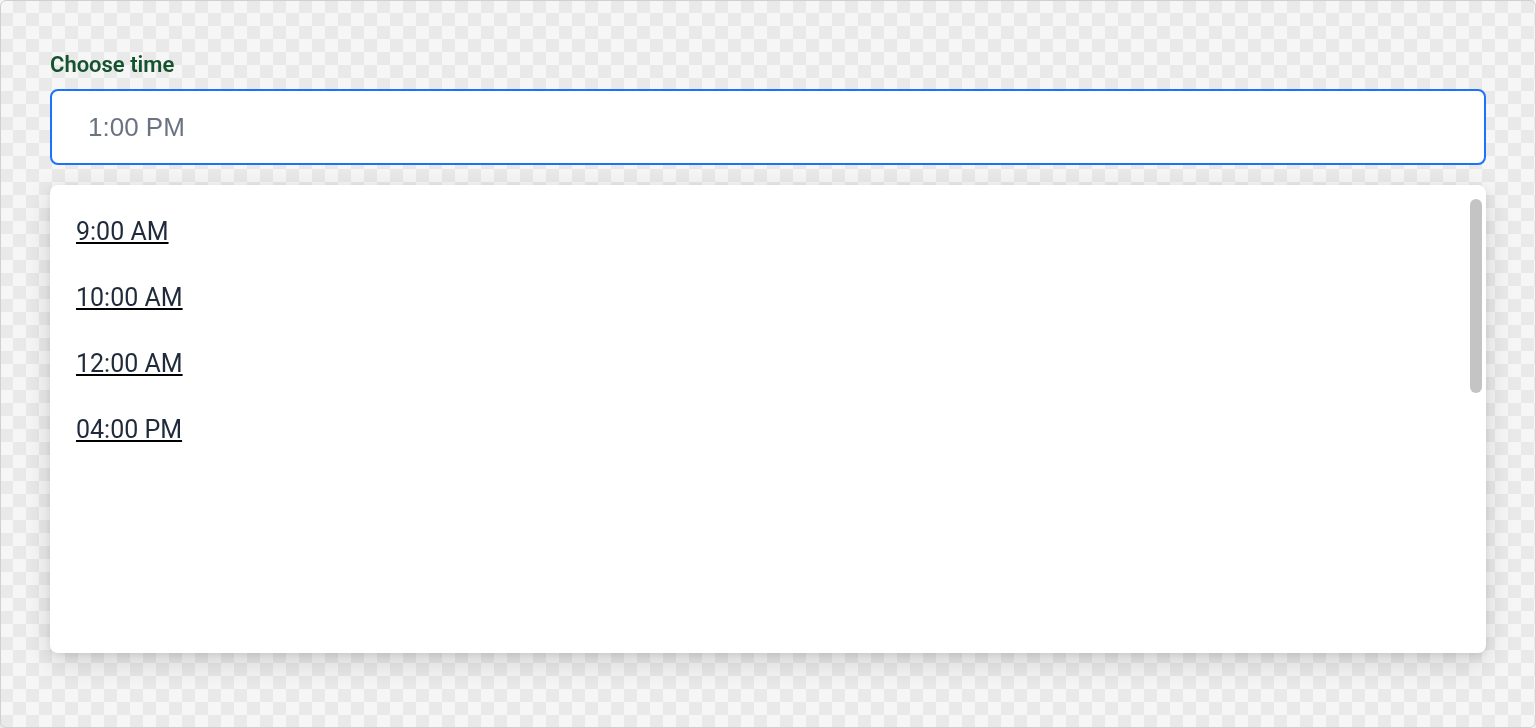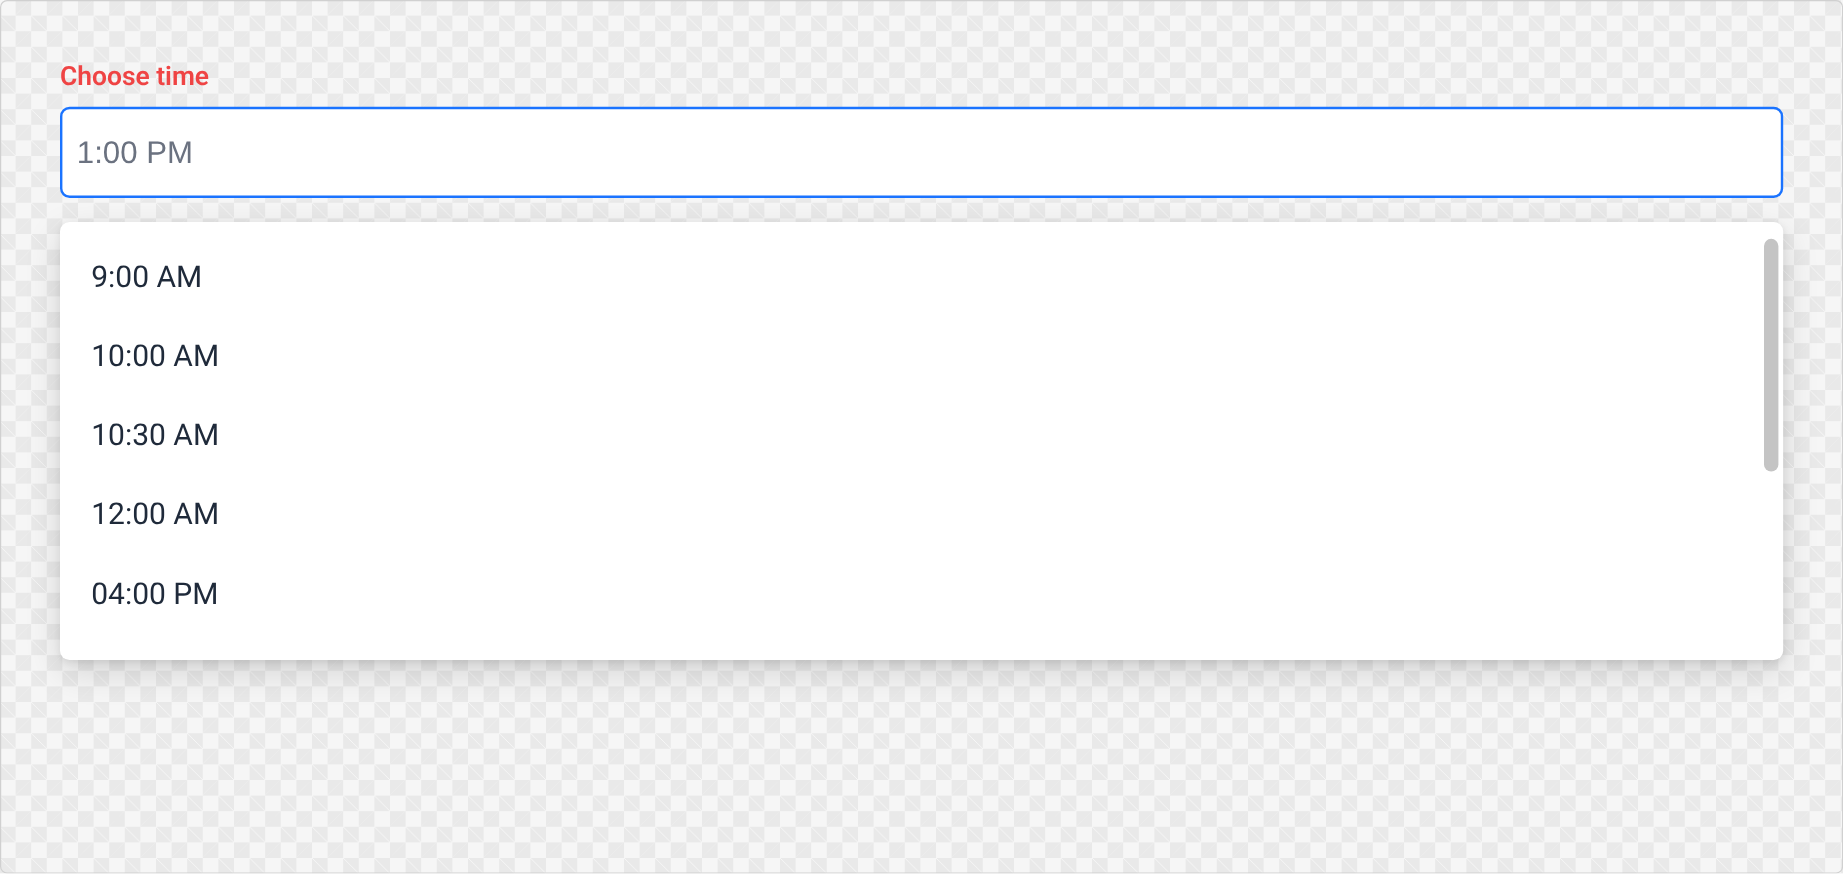--- a/index.html
+++ b/index.html
@@ -25,44 +25,45 @@
     border-radius: 6px;
     pointer-events: none;
   }
   .container {
     position: absolute;
     left: 50px; top: 52px; right: 50px;
   }
   .label {
     font-size: 22px;
     font-weight: 600;
-    color: #ef4444;
+    color: #14532d;
     margin-bottom: 12px;
   }
   .input {
     width: 100%;
     height: 76px;
     border: 2px solid #1a73ff;
     border-radius: 8px;
     background: #fff;
     font-size: 26px;
     color: #222;
-    padding: 0 12px;
+    padding: 0 36px;
     outline: none;
   }
   .input::placeholder { color: #6b7280; }
   .dropdown {
     position: absolute;
     top: 133px; 
     left: 0; right: 0;
     background: #fff;
     border-radius: 8px;
     box-shadow: 0 10px 30px rgba(0,0,0,0.14), 0 2px 6px rgba(0,0,0,0.08);
-    height: 365px;
+    height: 468px;
     overflow: hidden;
+    text-decoration: underline;
   }
   .dropdown-inner {
     padding: 14px 0 14px 0;
   }
   .list-item {
     font-size: 25px;
     color: #1f2a3a;
     padding: 18px 26px;
     line-height: 1.2;
     cursor: pointer;
@@ -90,21 +91,20 @@
 
 <div class="container">
   <div class="label">Choose time</div>
 
   <input class="input" type="text" placeholder="1:00 PM" style="">
 
   <div class="dropdown">
     <div class="dropdown-inner">
       <div class="list-item">9:00 AM</div>
       <div class="list-item">10:00 AM</div>
-      <div class="list-item">10:30 AM</div>
       <div class="list-item">12:00 AM</div>
       <div class="list-item">04:00 PM</div>
     </div>
     <div class="scrollbar-track">
       <div class="scrollbar-thumb"></div>
     </div>
   </div>
 </div>
 
 </body></html>

